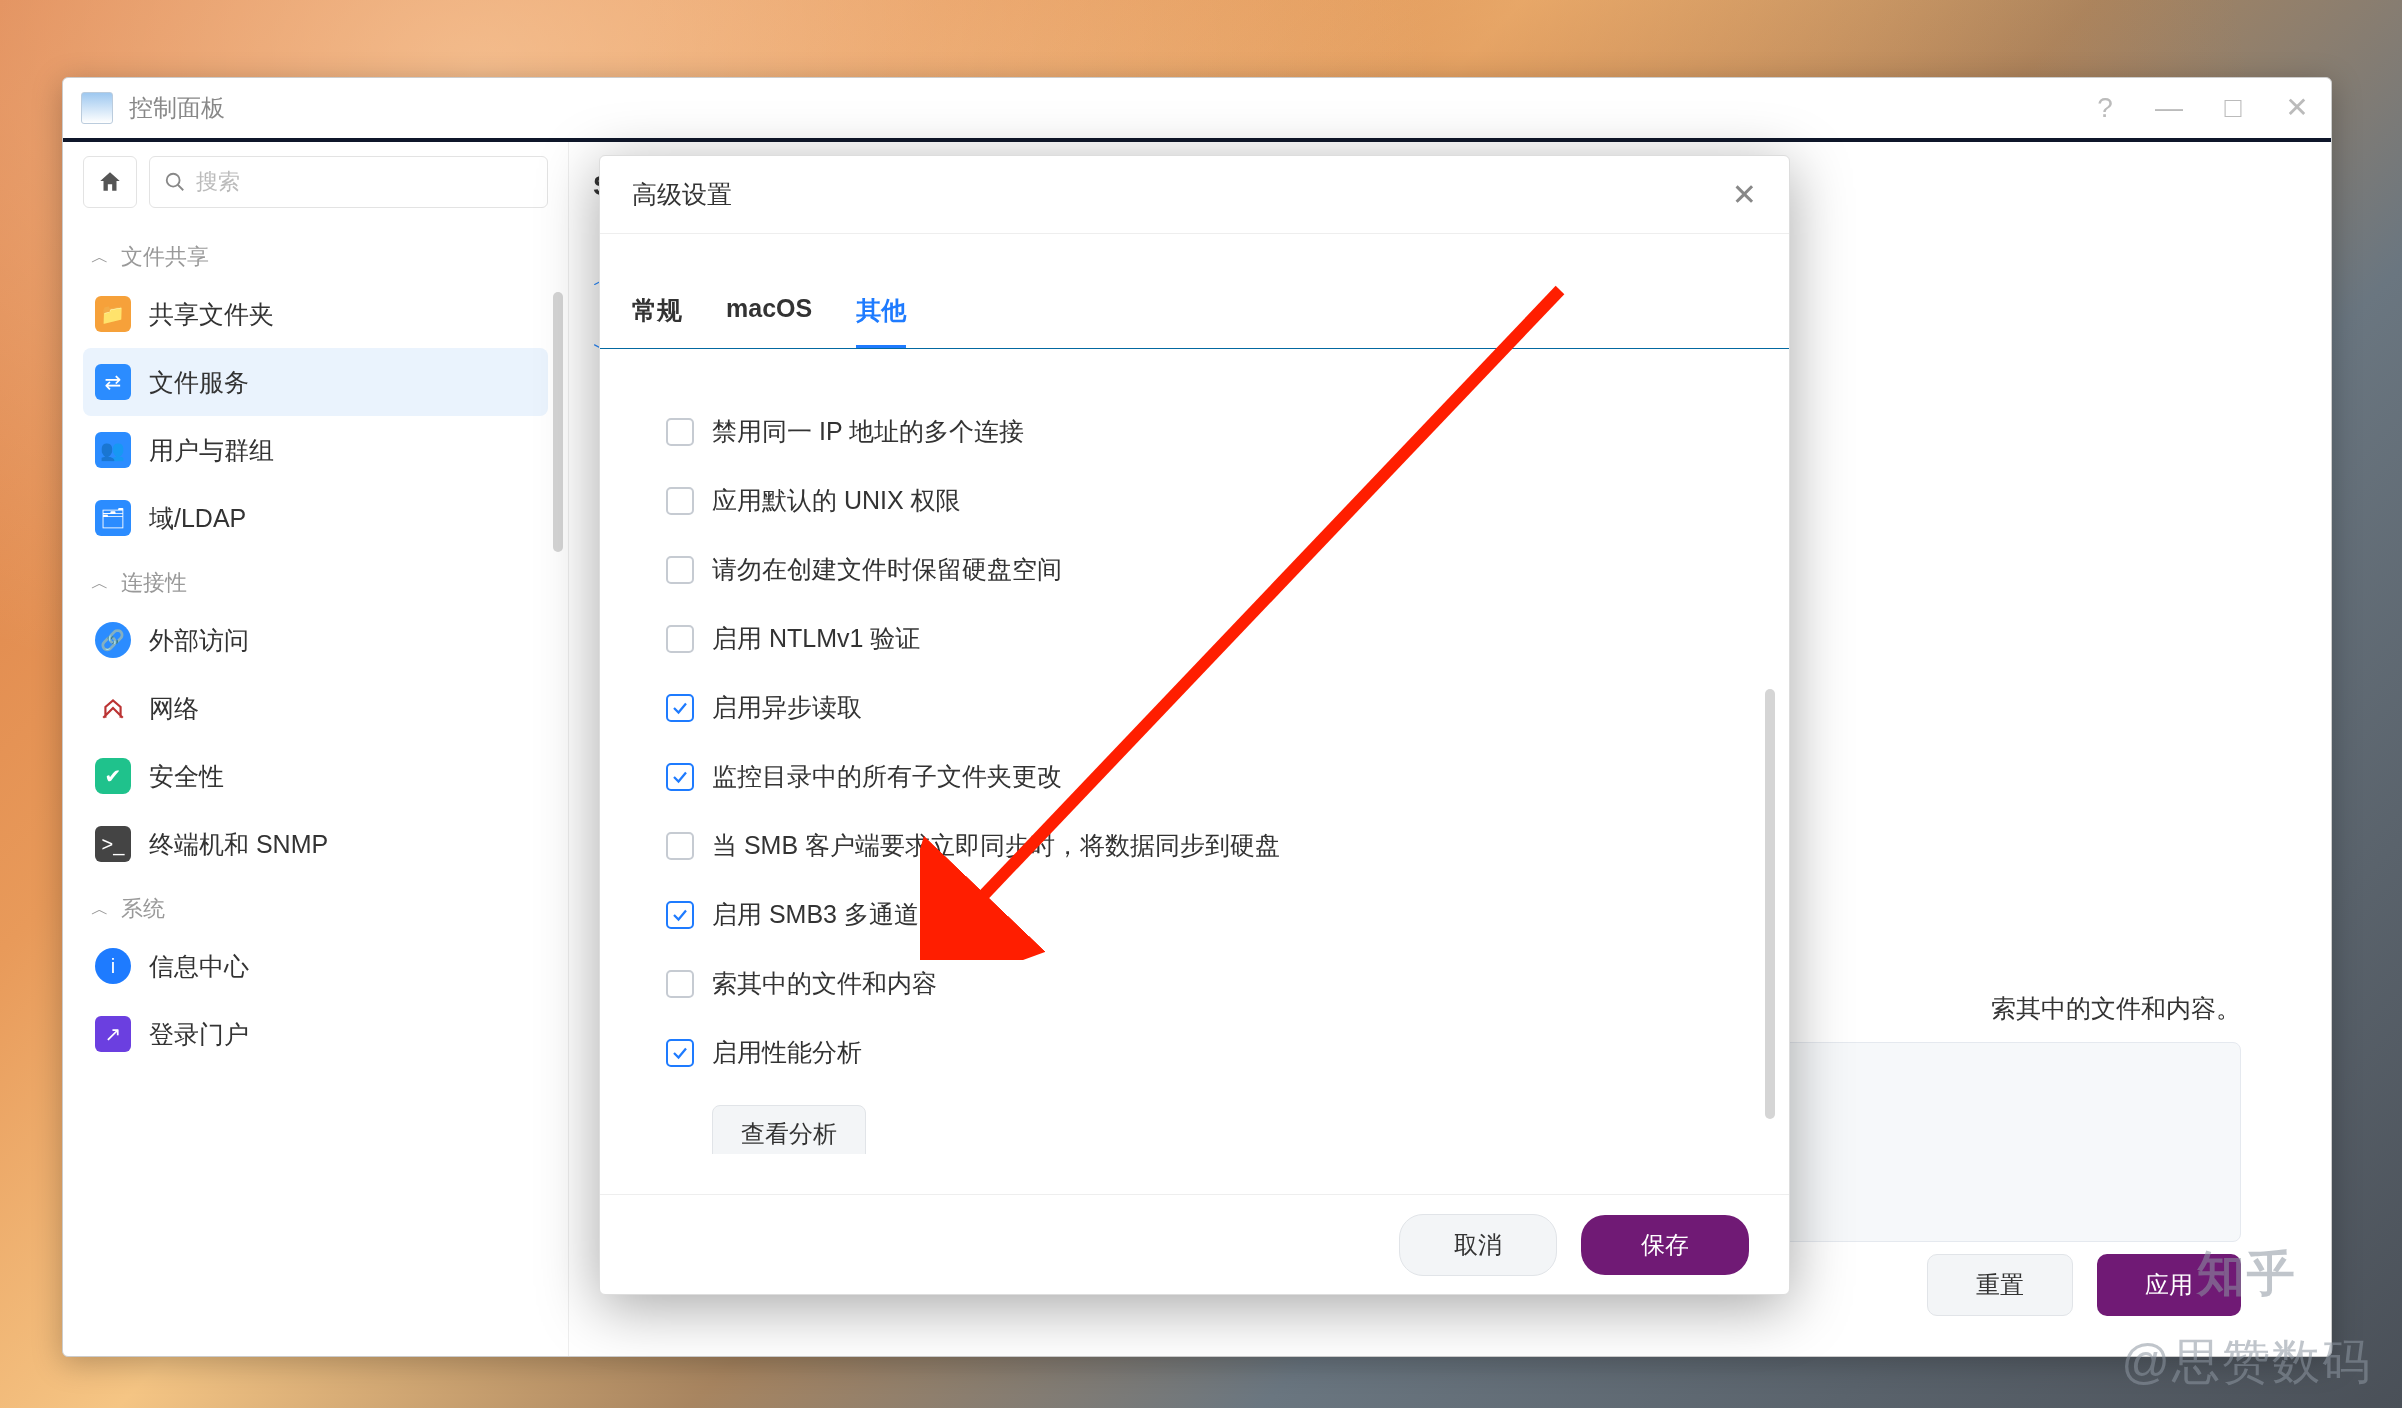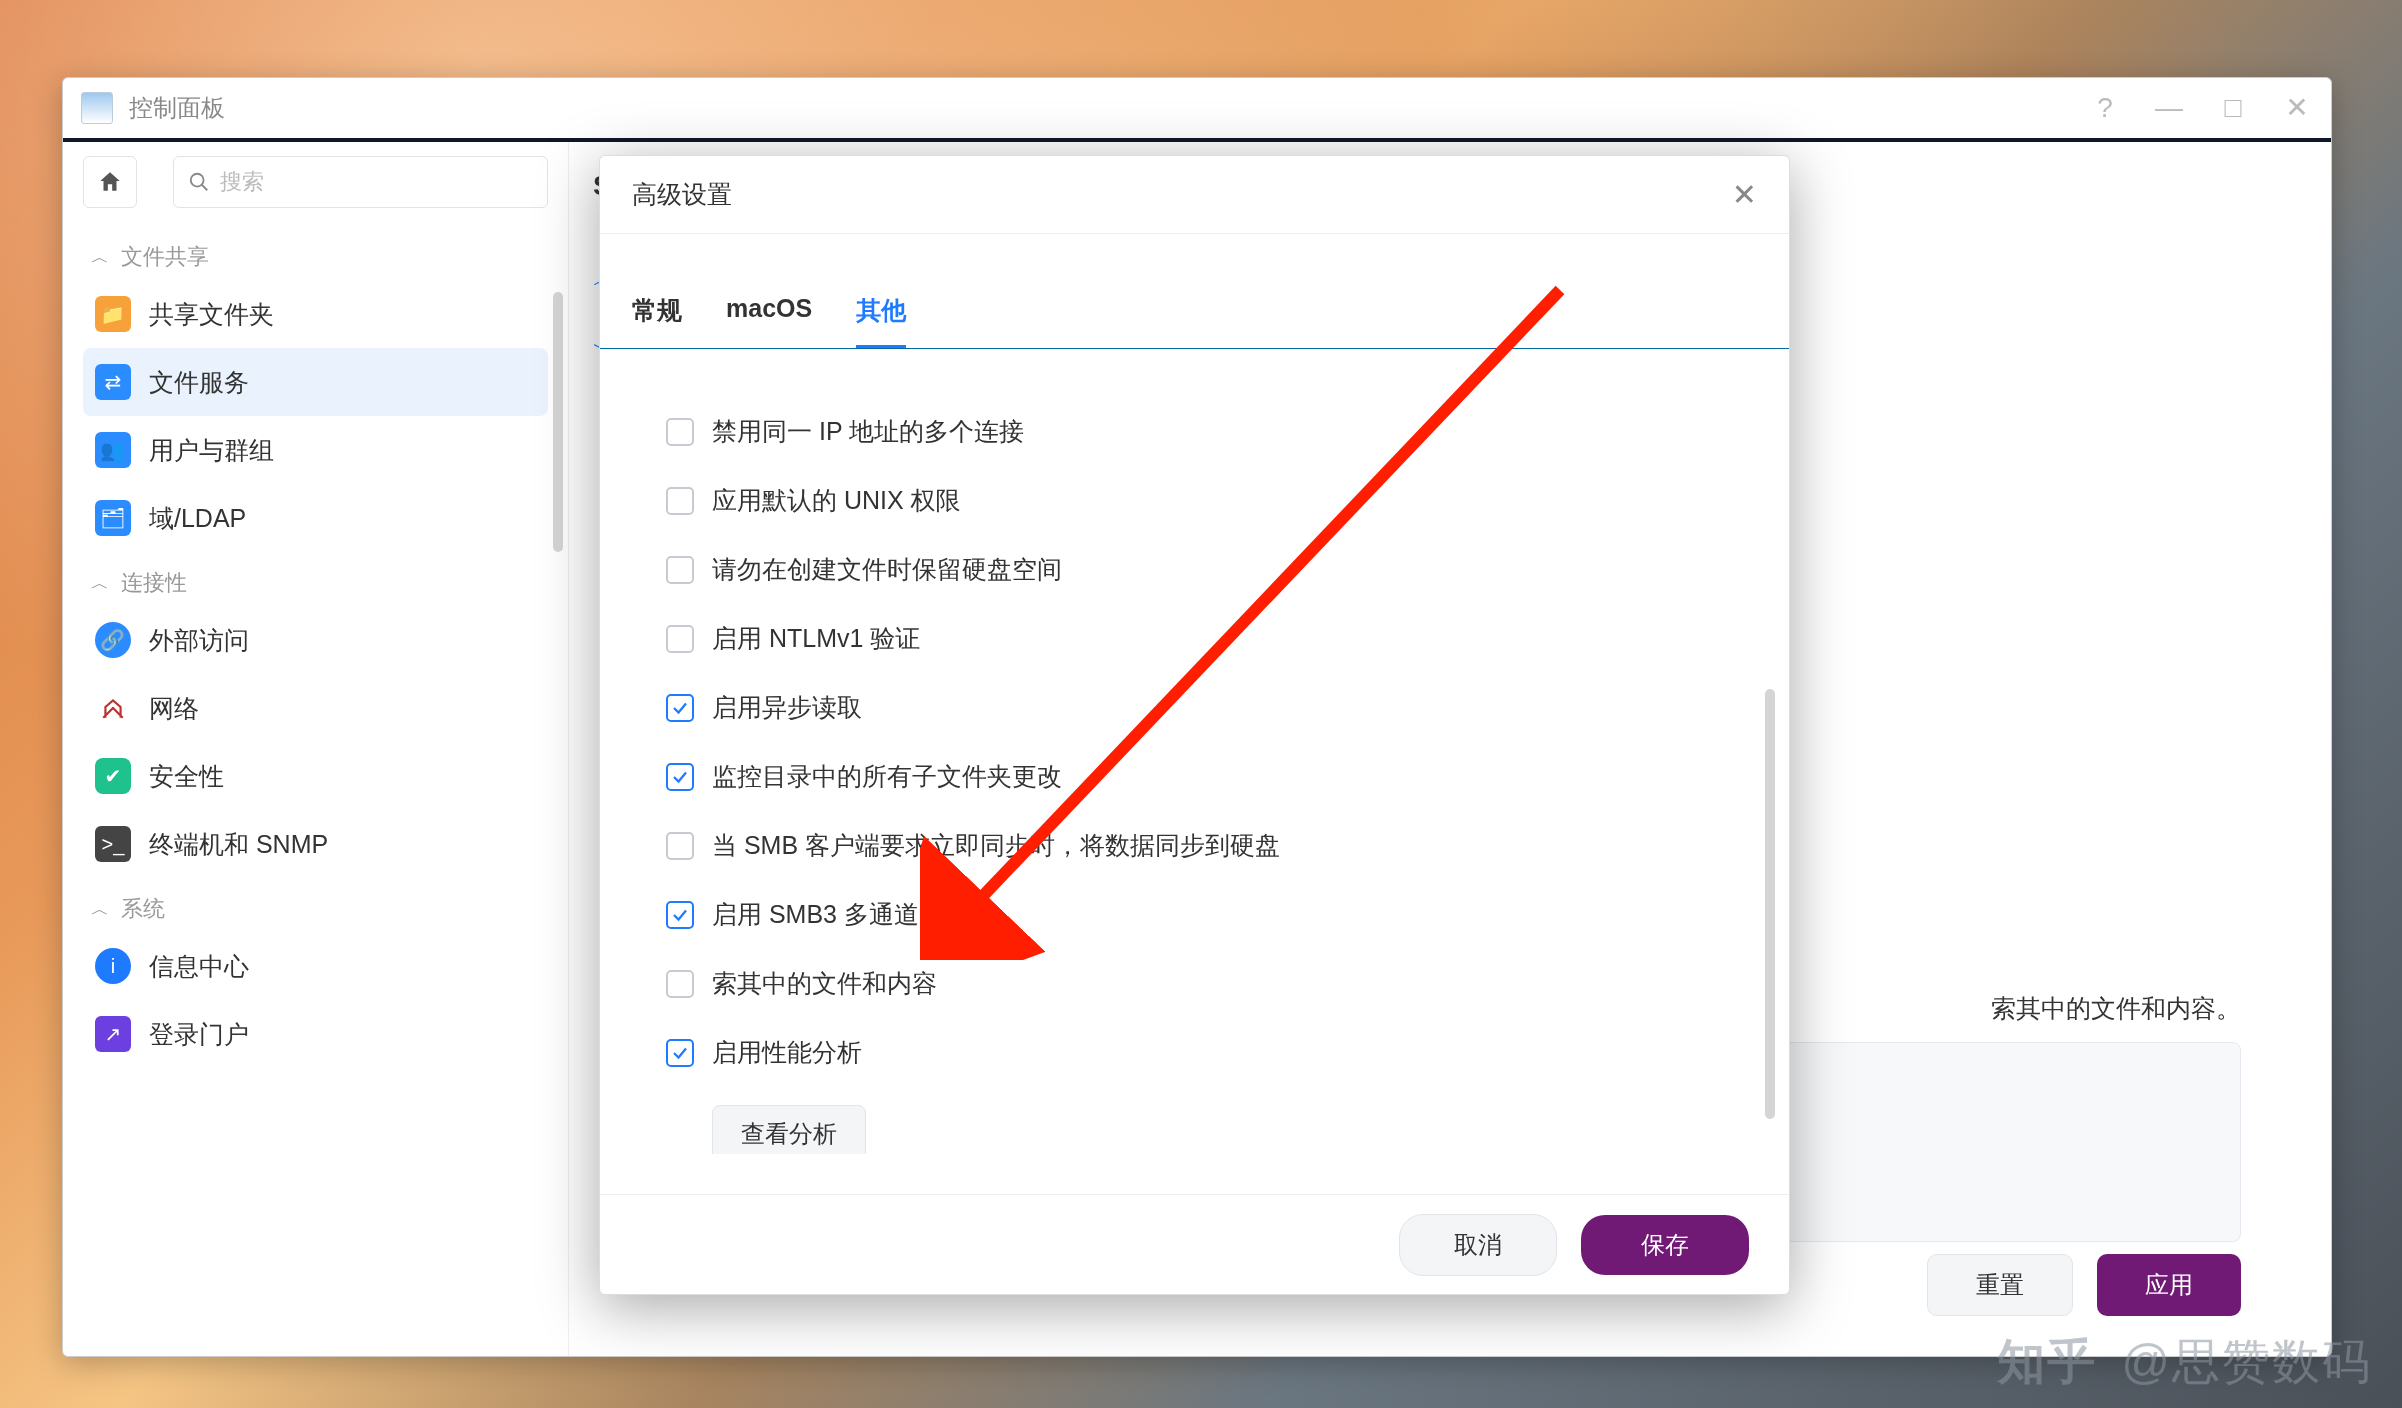--- a/index.html
+++ b/index.html
@@ -19,21 +19,21 @@
   }
   .app-icon { width: 32px; height: 32px; background: linear-gradient(#9ec8f0,#fff); border: 1px solid #bcd; margin-right: 16px; border-radius: 3px; }
   .titlebar .title { font-size: 24px; color: #888; }
   .win-ctrls { margin-left: auto; display: flex; gap: 32px; color: #bbb; }
   .win-ctrls span { font-size: 28px; cursor: pointer; line-height: 1; width: 32px; text-align: center; }
 
   .body { flex: 1; display: flex; min-height: 0; }
   .sidebar { width: 506px; border-right: 1px solid #eee; padding: 14px 20px; position: relative; overflow: hidden; }
   .sb-top { display:flex; gap:12px; align-items:center; margin-bottom: 18px; }
   .home-btn { width: 54px; height: 52px; border: 1px solid #e3e3e3; border-radius: 6px; display:flex; align-items:center; justify-content:center; font-size:26px; color:#555; cursor:pointer; }
-  .search-wrap { flex:1; height:52px; border:1px solid #e3e3e3; border-radius:6px; display:flex; align-items:center; padding:0 14px; gap:10px;margin-left:24px; }
+  .search-wrap { flex:1; height:52px; border:1px solid #e3e3e3; border-radius:6px; display:flex; align-items:center; padding:0 14px; gap:10px; }
   .search-wrap svg { width:22px; height:22px; stroke:#888; }
   .search-wrap input { border:none; outline:none; flex:1; font-size:22px; color:#333; background:transparent; }
   .search-wrap input::placeholder { color:#bbb; }
 
   .sb-group { display:flex; align-items:center; gap:12px; color:#999; font-size:22px; padding: 16px 8px 8px; }
   .sb-group .chev { font-size:18px; }
   .sb-item { display:flex; align-items:center; gap:18px; padding: 16px 12px; border-radius:8px; font-size:25px; color:#333; cursor:pointer; }
   .sb-item.active { background:#eaf3fd; }
   .sb-item .mi { width:36px; height:36px; display:flex; align-items:center; justify-content:center; border-radius:6px; color:#fff; font-size:20px; }
   .mi.folder{background:#f6a13a;} .mi.files{background:#2b8cff;} .mi.users{background:#2b8cff;}
@@ -71,21 +71,21 @@
   .cb { width:28px; height:28px; border:2px solid #c6cbd2; border-radius:5px; display:flex; align-items:center; justify-content:center; flex-shrink:0; cursor:pointer; }
   .cb.checked { border-color:#1e7bff; }
   .cb.checked svg { display:block; }
   .cb svg { display:none; width:18px; height:18px; stroke:#1e7bff; stroke-width:3; fill:none; }
   .sub-btn { display:inline-block; padding:12px 28px; background:#f3f5f7; border:1px solid #e1e4e8; border-radius:8px; font-size:24px; color:#333; margin-left:46px; cursor:pointer; }
   .modal-scroll { position:absolute; right:14px; top:300px; width:10px; height:430px; background:#d5d5d5; border-radius:6px; }
   .modal-foot { height:100px; display:flex; align-items:center; justify-content:flex-end; gap:24px; padding:0 40px; border-top:1px solid #eee; }
 
   .arrow-annot { position:absolute; pointer-events:none; }
 
-  .watermark { position:absolute; right:30px; bottom:14px; font-size:48px; color:rgba(140,150,160,0.55); letter-spacing:2px; font-weight:500; display:flex; align-items:center; gap:24px; }
+  .watermark { position:absolute; right:30px; bottom:14px; font-size:48px; color:rgba(140,150,160,0.55); letter-spacing:2px; font-weight:500; display:flex; align-items:center; gap:24px;flex-direction:column; }
   .watermark .logo { font-weight:700; }
 </style>
 </head>
 <body>
 
 <div class="desktop-bg"></div>
 
 <div class="window">
   <div class="titlebar">
     <div class="app-icon"></div>

